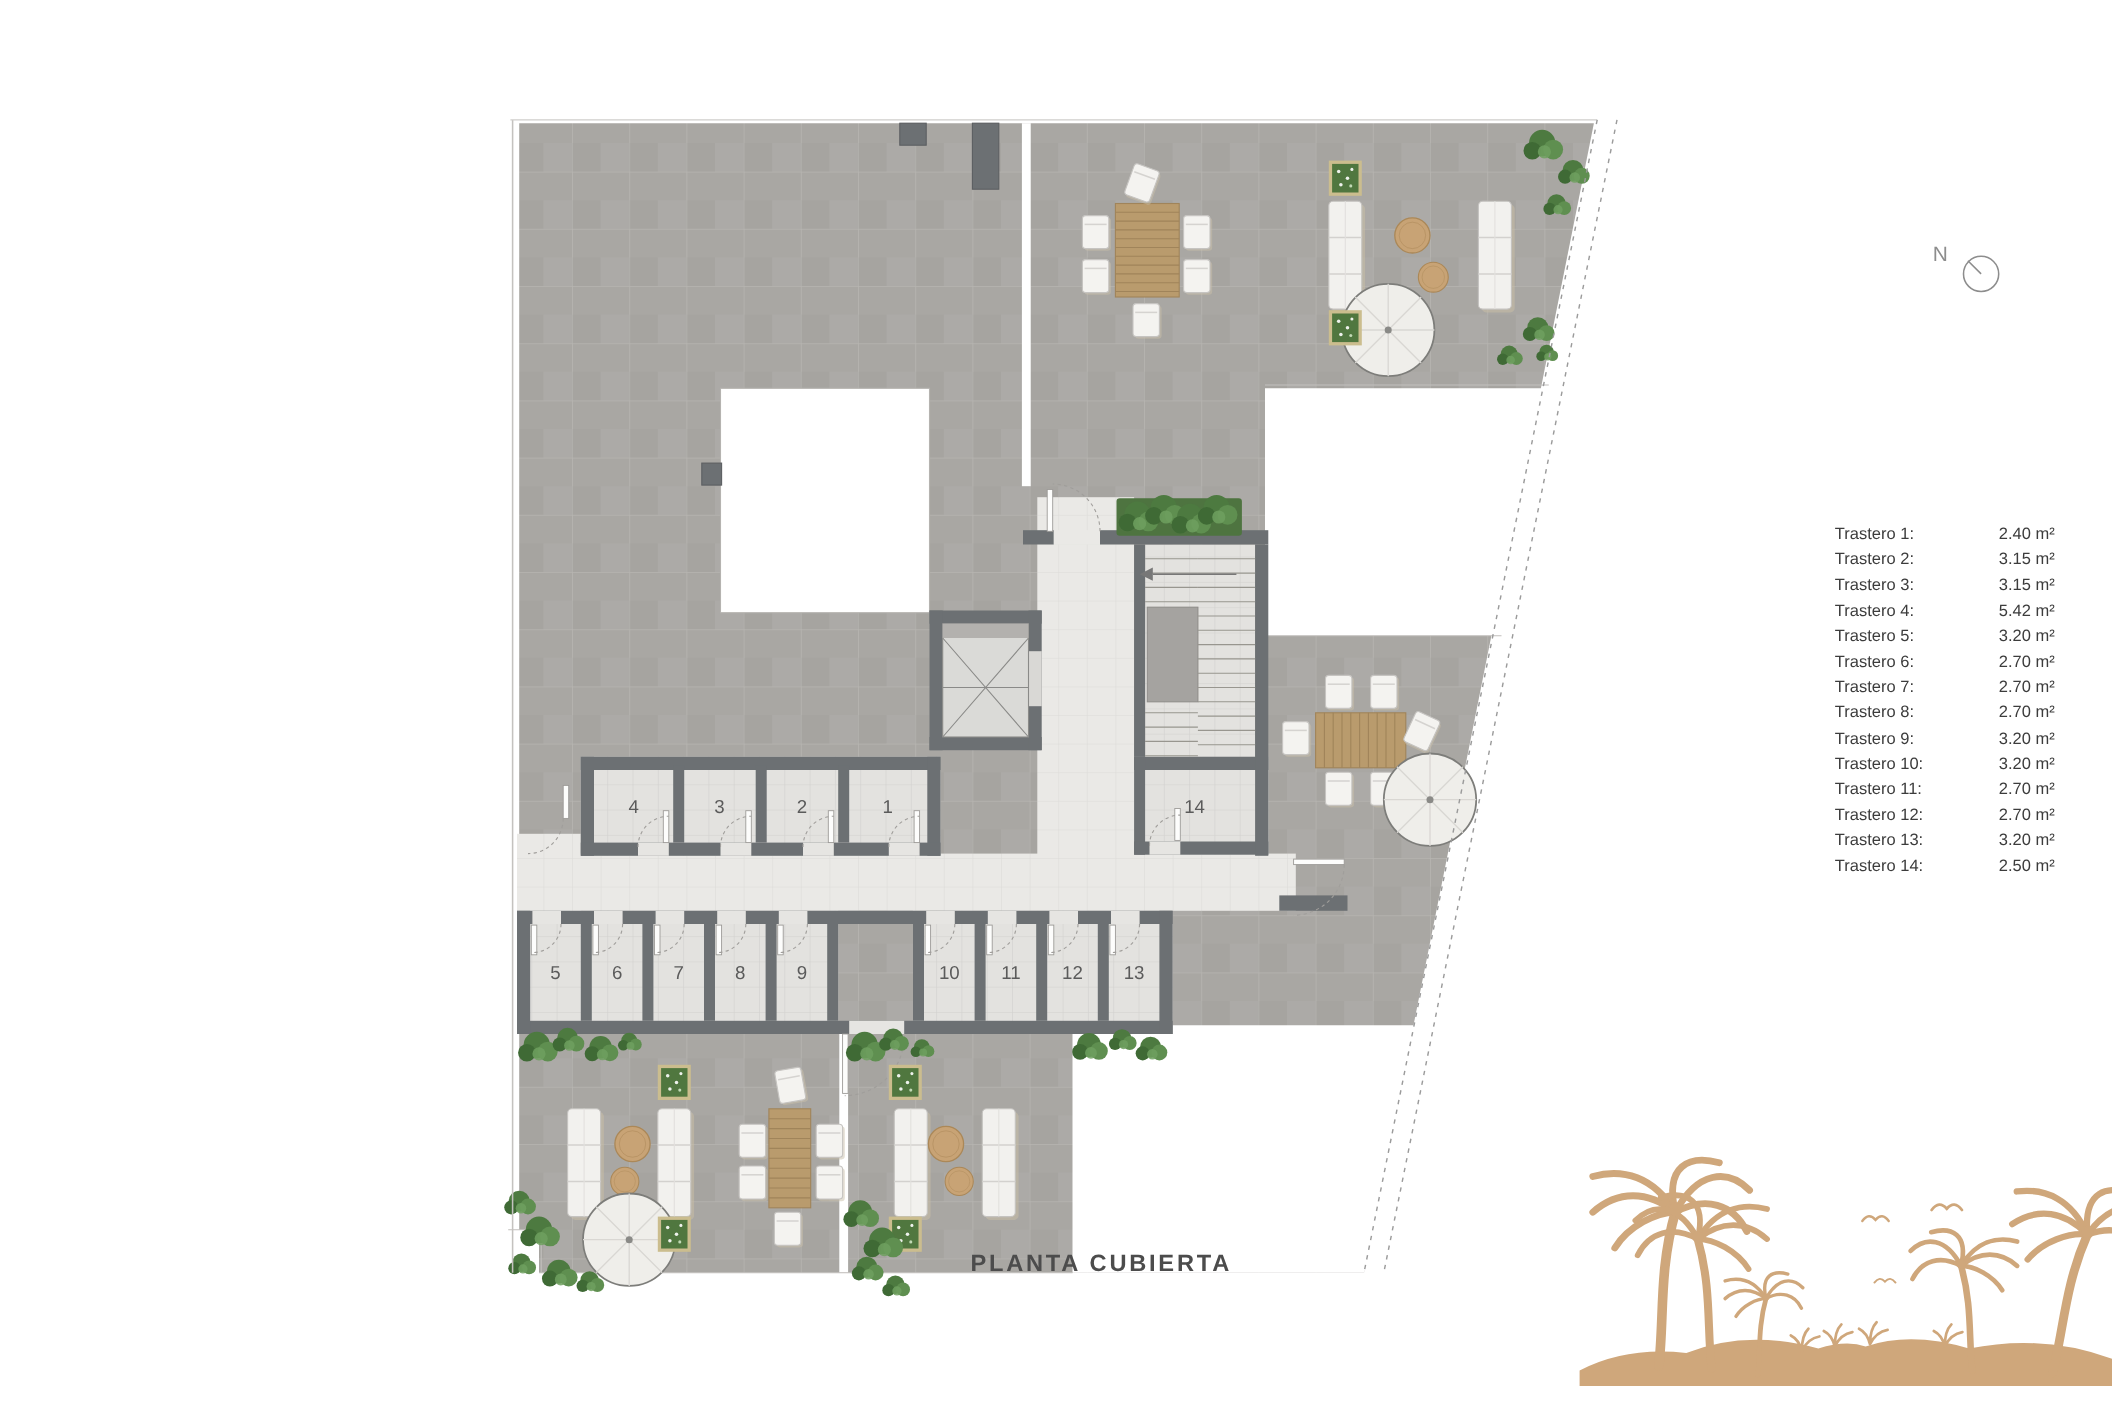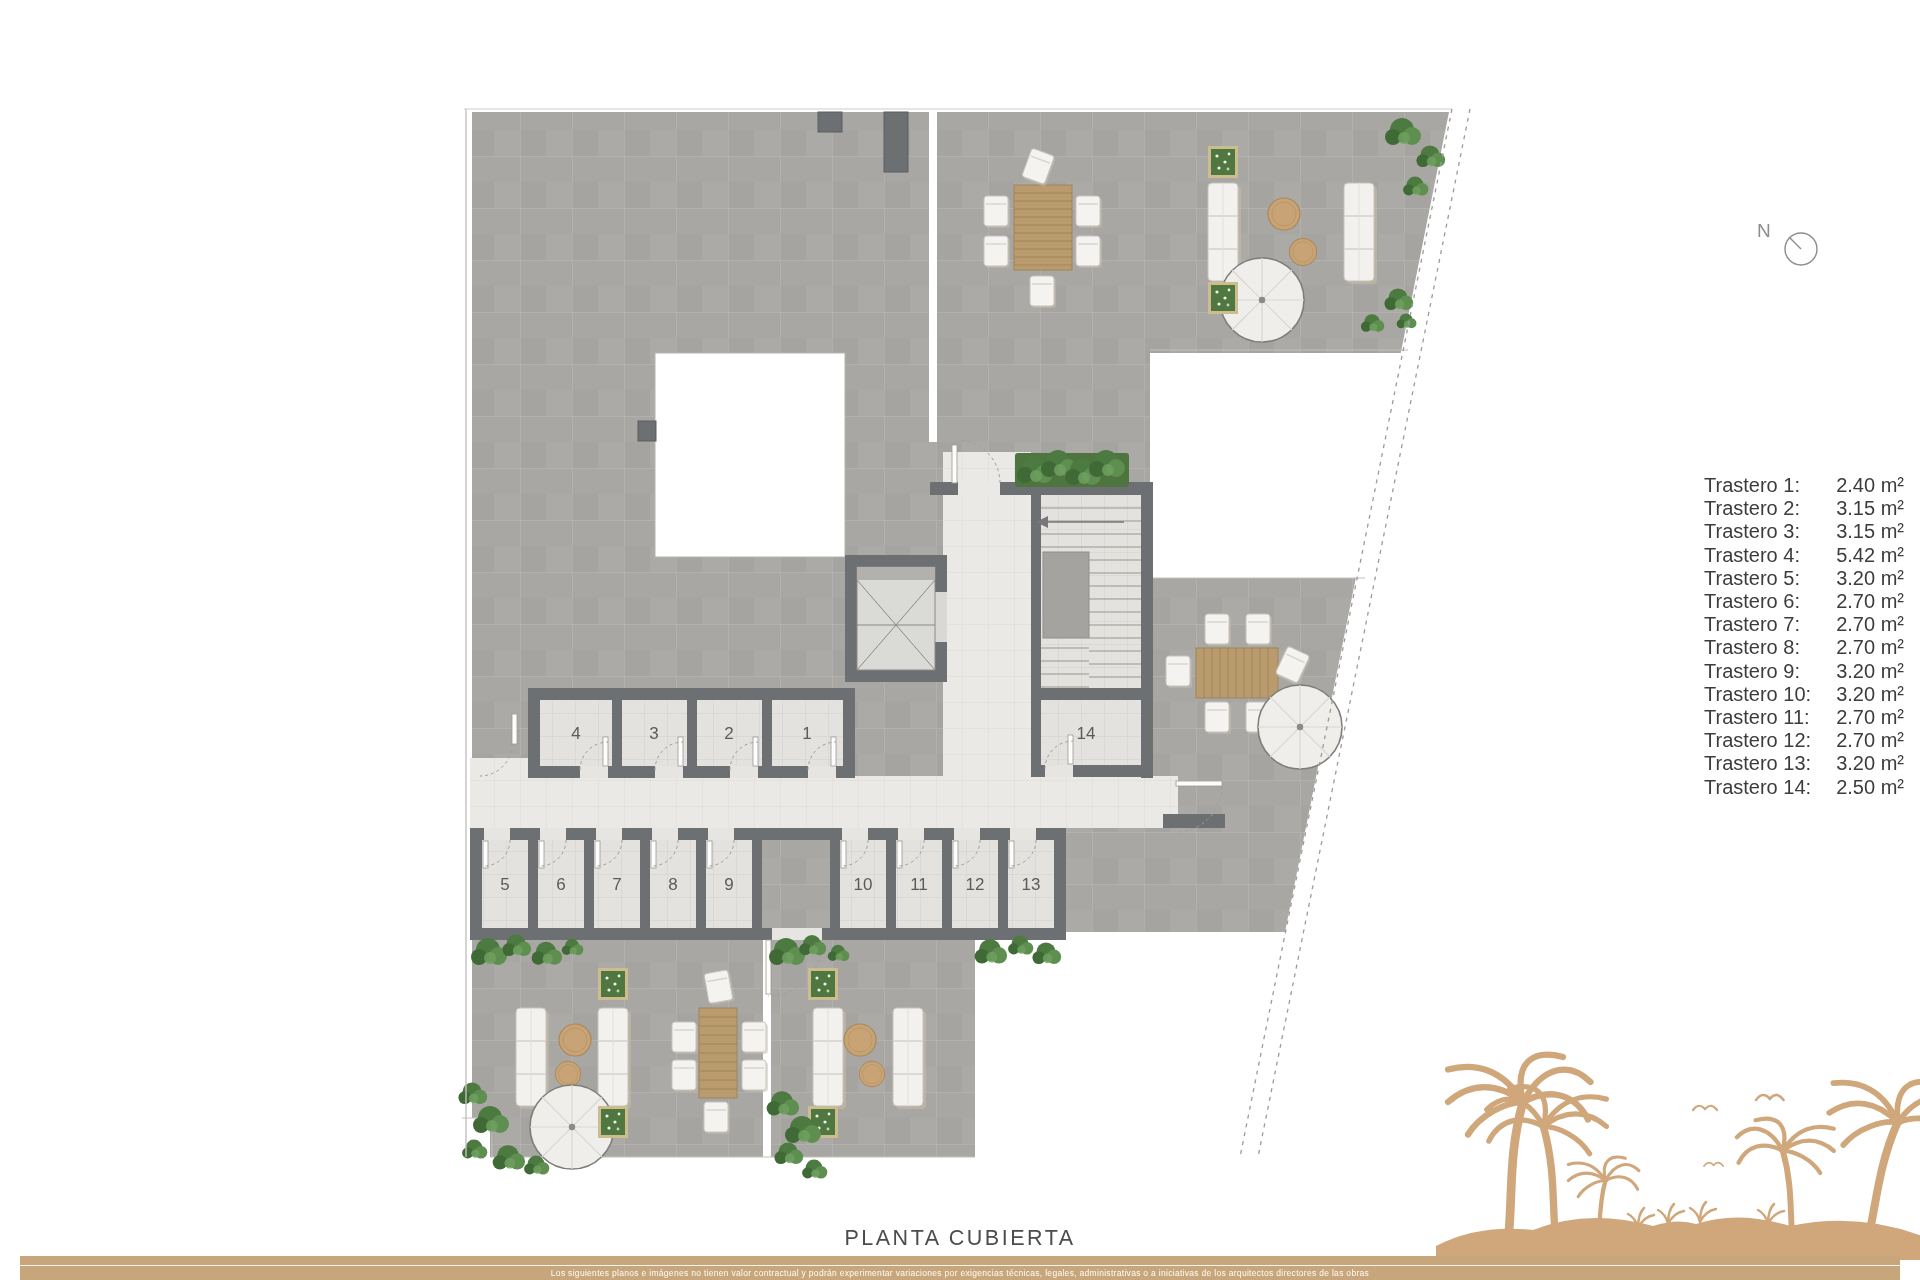--- a/index.html
+++ b/index.html
@@ -1,26 +1,26 @@
 <!DOCTYPE html>
 <html><head>
 <meta charset="utf-8">
 <style>
   html,body{margin:0;padding:0;background:#ffffff;}
   #page{position:relative;width:1920px;height:1280px;background:#fff;overflow:hidden;
         font-family:"Liberation Sans",sans-serif;}
   #plan-svg{position:absolute;left:0;top:0;}
   
   .legend{position:absolute;left:1668px;top:474px;width:200px;color:#3c3c3c;
-          font-size:20px;margin-left:36px;}
+          font-size:15px;}
   .legend-row{display:flex;justify-content:space-between;line-height:23.2px;}
   .legend-row .val{text-align:left;}
   
-  .plan-title{position:absolute;left:800px;top:1226px;width:320px;text-align:center;
-              font-size:21.5px;font-weight:normal;letter-spacing:2.5px;color:#4c4c4c;}
+  .plan-title{position:absolute;left:800px;top:1136px;width:320px;text-align:right;
+              font-size:21.5px;font-weight:bold;letter-spacing:2.5px;color:#4c4c4c;}
   
   .footer-bar{position:absolute;left:20px;top:1256px;width:1880px;height:24px;
               background:#c8a67b;}
   .footer-line{position:absolute;left:0;top:9px;width:100%;height:1px;
                background:rgba(255,255,255,.85);}
   .footer-text{position:absolute;left:0;right:0;top:12px;text-align:center;
                font-size:8.5px;color:#fffdf8;letter-spacing:.3px;line-height:11px;}
 </style>
 </head>
 <body>
@@ -527,18 +527,14 @@
         <span class="val">3.20 m²</span>
       </div>
   <div class="legend-row">
         <span>Trastero 14:</span>
         <span class="val">2.50 m²</span>
       </div>
 </div>
 
 <div class="plan-title">PLANTA CUBIERTA</div>
 
-<div class="footer-bar">
-  <div class="footer-line"></div>
-  <div class="footer-text">Los siguientes planos e imágenes no tienen valor contractual y podrán experimentar variaciones por exigencias técnicas, legales, administrativas o a iniciativas de los arquitectos directores de las obras</div>
+
 </div>
 
-</div>
-
 </body></html>

